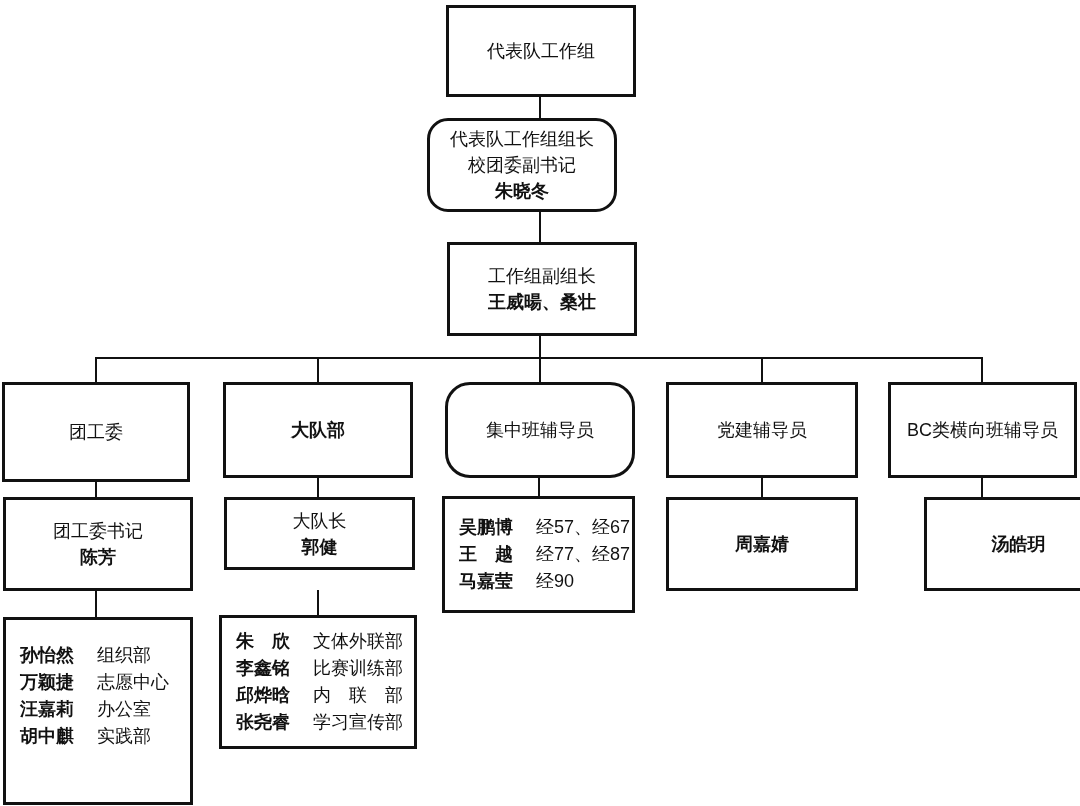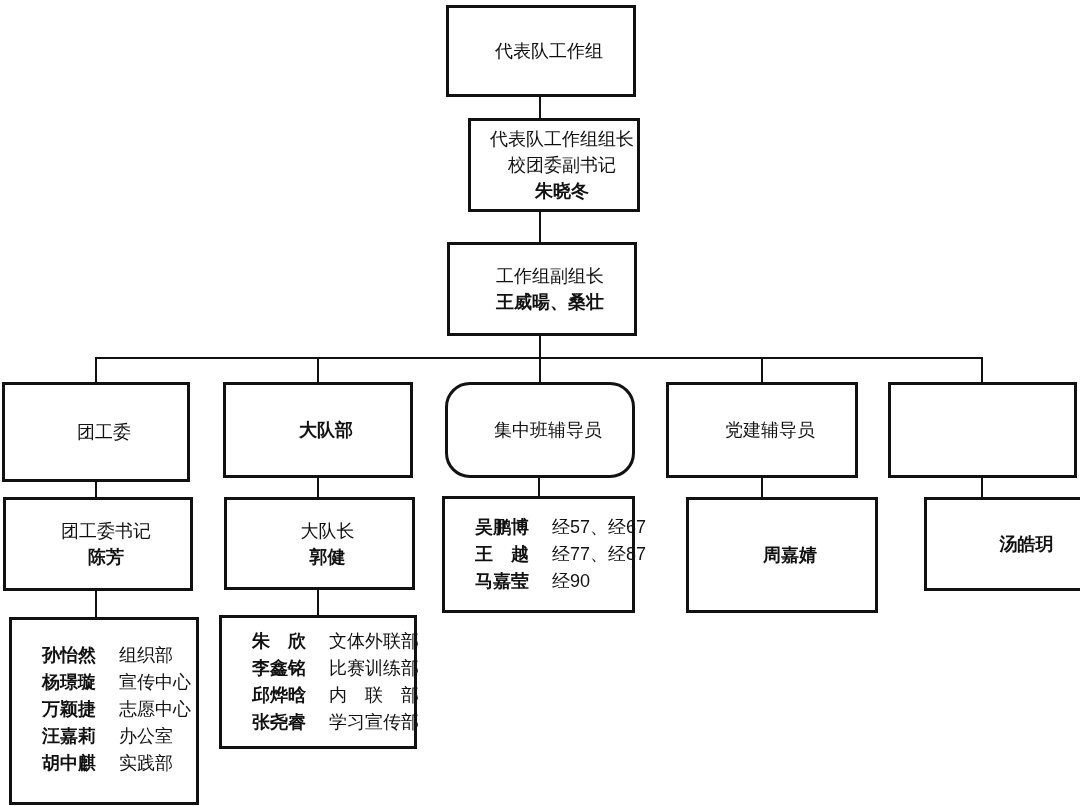--- a/index.html
+++ b/index.html
@@ -14,38 +14,36 @@
     overflow: hidden;
   }
   .obox {
     position: absolute;
     box-sizing: border-box;
     border: 3px solid #111111;
     background: #ffffff;
     display: flex;
     align-items: center;
     justify-content: center;
-    padding-left: 16px;
   }
   .obox .stack {
     text-align: center;
     line-height: 26px;
     width: 100%;
   }
   .obox.list {
     justify-content: flex-start;
   }
   .obox.list .stack {
     text-align: left;
     padding-left: 14px;
     line-height: 27px;
   }
   .obox.toplist {
     align-items: flex-start;
-    margin-left: 6px;
   }
   .obox.toplist .stack {
     padding-top: 22px;
   }
   .bold { font-weight: 700; }
   .mrow { white-space: nowrap; }
   .mname {
     display: inline-block;
     width: 72px;
     font-weight: 700;
@@ -56,33 +54,33 @@
     width: 2px;
     background: #111111;
   }
   .hline {
     position: absolute;
     height: 2px;
     background: #111111;
   }
   
   #box-root   { left: 446px; top: 5px;   width: 190px; height: 92px; }
-  #box-leader { left: 468px; top: 118px; width: 172px; height: 94px; }
+  #box-leader { left: 427px; top: 118px; width: 190px; height: 94px; border-radius: 21px; }
   #box-deputy { left: 447px; top: 242px; width: 190px; height: 94px; }
 
   #b1r1 { left: 2px;   top: 382px; width: 188px; height: 100px; }
   #b2r1 { left: 223px; top: 382px; width: 190px; height: 96px; font-weight: bold; }
   #b3r1 { left: 445px; top: 382px; width: 190px; height: 96px; border-radius: 25px; }
   #b4r1 { left: 666px; top: 382px; width: 192px; height: 96px; }
   #b5r1 { left: 888px; top: 382px; width: 189px; height: 96px; }
 
   #b1r2 { left: 3px;   top: 497px; width: 190px; height: 94px; }
-  #b2r2 { left: 224px; top: 497px; width: 191px; height: 93px; }
+  #b2r2 { left: 224px; top: 497px; width: 191px; height: 73px; }
   #b3r2 { left: 442px; top: 496px; width: 193px; height: 117px; }
-  #b4r2 { left: 666px; top: 497px; width: 192px; height: 116px; margin-left: 20px; }
+  #b4r2 { left: 666px; top: 497px; width: 192px; height: 94px; }
   #b5r2 { left: 924px; top: 497px; width: 189px; height: 94px; }
 
   #b1r3 { left: 3px;   top: 617px; width: 190px; height: 188px; }
   #b2r3 { left: 219px; top: 615px; width: 198px; height: 134px; }
 </style>
 </head>
 <body>
 
 <div class="canvas">
 
@@ -141,20 +139,21 @@
         <div>集中班辅导员</div>
       </div>
   </div>
   <div class="obox" id="b4r1">
     <div class="stack">
         <div>党建辅导员</div>
       </div>
   </div>
   <div class="obox" id="b5r1">
     <div class="stack">
+      <div>BC类横向班辅导员</div>
     </div>
   </div>
 
   <div class="obox" id="b1r2">
     <div class="stack">
       <div>团工委书记</div>
       <div class="bold">陈芳</div>
     </div>
   </div>
 
@@ -194,24 +193,20 @@
     </div>
   </div>
 
   <div class="obox list toplist" id="b1r3">
     <div class="stack">
       <div class="mrow">
         <span class="mname">孙怡然</span>
         <span class="mdept">组织部</span>
       </div>
       <div class="mrow">
-        <span class="mname">杨璟璇</span>
-        <span class="mdept">宣传中心</span>
-      </div>
-      <div class="mrow">
         <span class="mname">万颖捷</span>
         <span class="mdept">志愿中心</span>
       </div>
       <div class="mrow">
         <span class="mname">汪嘉莉</span>
         <span class="mdept">办公室</span>
       </div>
       <div class="mrow">
         <span class="mname">胡中麒</span>
         <span class="mdept">实践部</span>

